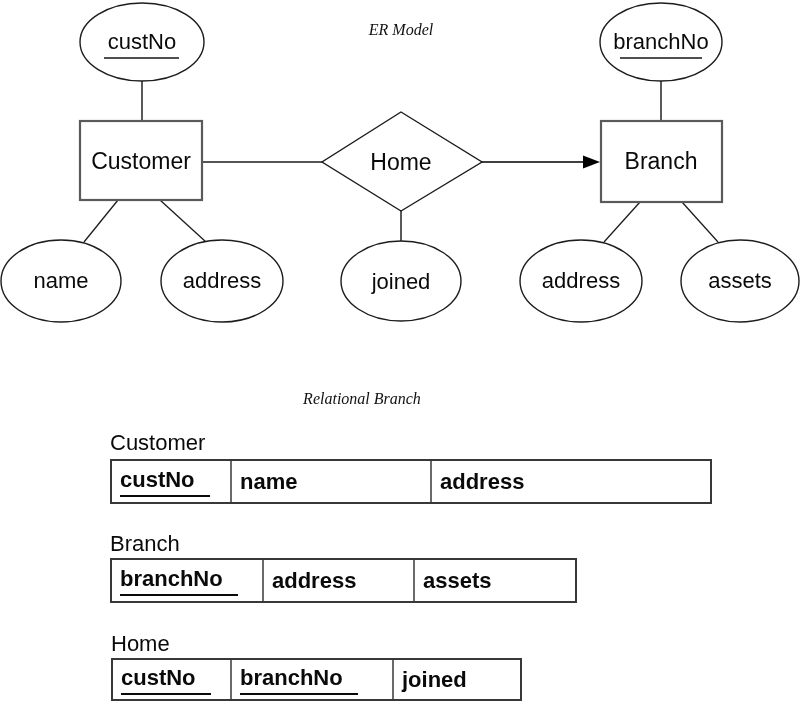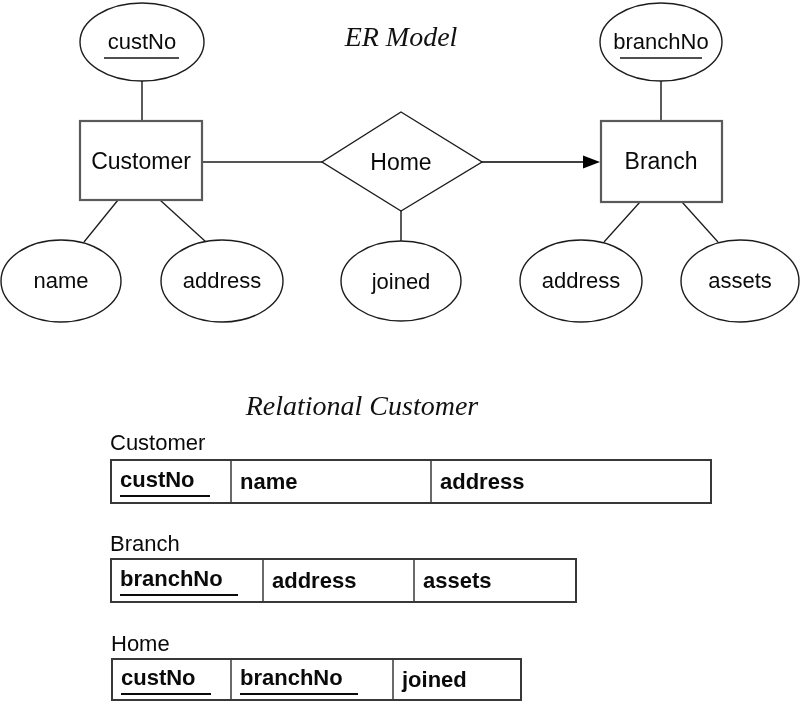--- a/index.html
+++ b/index.html
@@ -9,21 +9,21 @@
     height: 703px;
     background: #ffffff;
     overflow: hidden;
     font-family: "Liberation Sans", sans-serif;
     color: #0a0a0a;
   }
   .title {
     position: absolute;
     font-family: "Liberation Serif", serif;
     font-style: italic;
-    font-size: 28px;
+    font-size: 16px;
     color: #111;
     text-align: center;
     white-space: nowrap;
   }
   .er-title { left: 301px; top: 21px; width: 200px; }
   .rel-title { left: 212px; top: 390px; width: 300px; }
 
   .er-svg { position: absolute; left: 0; top: 0; }
   .er-svg text {
     font-family: "Liberation Sans", sans-serif;
@@ -114,21 +114,21 @@
     <text class="entity-label" x="661" y="169">Branch</text>
     <text class="rel-label" x="401" y="170">Home</text>
 
     <text class="attr-label" x="61" y="288">name</text>
     <text class="attr-label" x="222" y="288">address</text>
     <text class="attr-label" x="401" y="289">joined</text>
     <text class="attr-label" x="581" y="288">address</text>
     <text class="attr-label" x="740" y="288">assets</text>
   </svg>
 
-  <div class="title rel-title">Relational Customer</div>
+  <div class="title rel-title">Relational Branch</div>
 
   <div class="tbl-label" style="left:110px; top:430px;">Customer</div>
   <div class="rel-table" style="left:110px; top:459px; width:602px; height:45px;">
     <div class="rel-cell" style="width:120px;">
       <span class="key-col">custNo</span>
     </div>
     <div class="rel-cell" style="width:200px;">
       <span>name</span>
     </div>
     <div class="rel-cell last">

